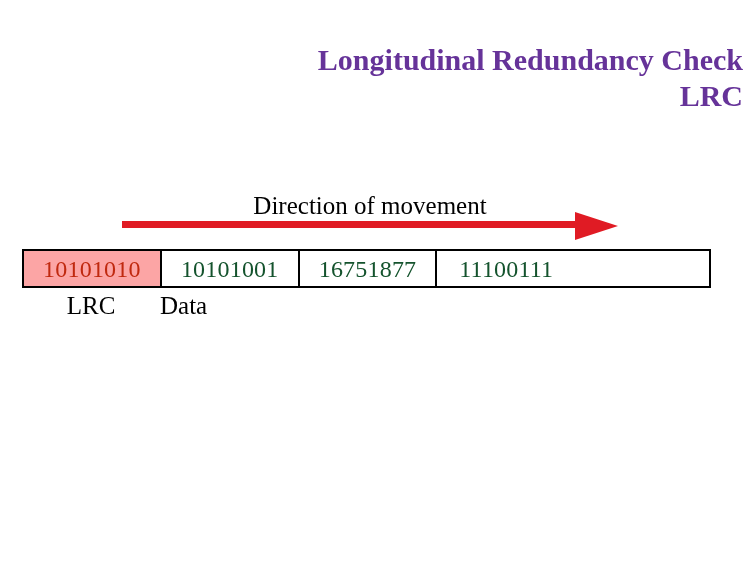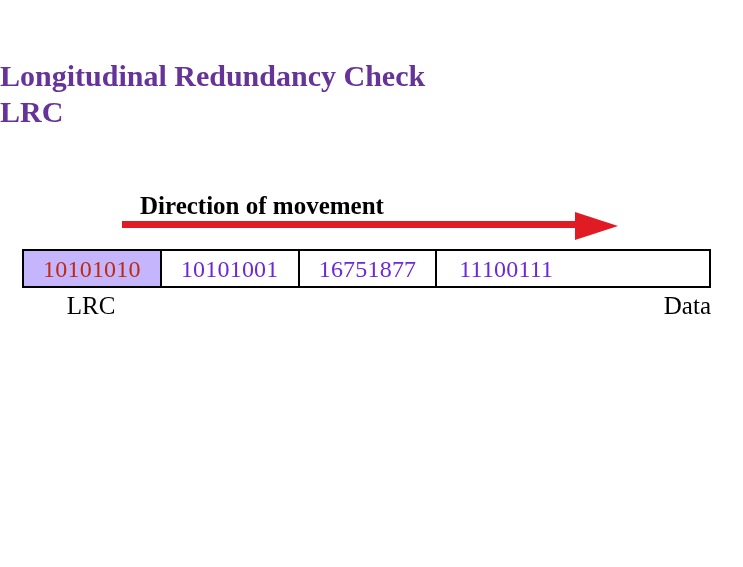--- a/index.html
+++ b/index.html
@@ -15,53 +15,52 @@
     font-family: "Liberation Serif", "DejaVu Serif", serif;
     color: #000000;
   }
 
   
   .slide-title {
     position: absolute;
     left: 0;
     top: 42px;
     width: 743px;
-    text-align: left;
+    text-align: right;
     font-family: "Liberation Serif", "DejaVu Serif", serif;
     font-weight: bold;
     font-size: 30px;
     line-height: 36px;
     color: #663399;
     letter-spacing: 0px;
-    margin-top: 16px;
   }
   .slide-title .title-line2 {
     display: block;
   }
 
   
   .diagram {
     position: absolute;
     left: 0;
     top: 0;
     width: 743px;
     height: 567px;
   }
 
   
   .direction-label {
     position: absolute;
     left: 140px;
     top: 192px;
     width: 460px;
+    text-align: center;
     font-size: 25px;
     line-height: 28px;
     color: #000000;
     white-space: nowrap;
-    font-weight: bold;
   }
 
   
   .arrow-wrap {
     position: absolute;
     left: 120px;
     top: 212px;
     width: 500px;
     height: 28px;
   }
@@ -98,29 +97,29 @@
   }
   .frame-cell {
     flex: 0 0 137.8px;
     box-sizing: border-box;
     border-right: 2px solid #000000;
     display: flex;
     align-items: center;
     justify-content: center;
     font-size: 24px;
     line-height: 26px;
-    color: #6d28d9;
+    color: #14532d;
     background: #ffffff;
     letter-spacing: 0.2px;
   }
   .frame-cell:last-child {
     border-right: none;
   }
   .frame-cell.lrc-cell {
-    background: #c4b5fd;
+    background: #fca5a5;
     color: #c0290f;
     text-align: right;
   }
 
   
   .caption {
     position: absolute;
     font-size: 25px;
     line-height: 28px;
     color: #000000;
@@ -129,21 +128,21 @@
   .caption-lrc {
     left: 22px;
     top: 292px;
     width: 138px;
     text-align: center;
   }
   .caption-data {
     left: 160px;
     top: 292px;
     width: 551px;
-    text-align: right;
+    text-align: left;
   }
 </style>
 </head>
 <body>
 
 <div class="slide-title">
   <span>Longitudinal Redundancy Check</span>
   <span class="title-line2">LRC</span>
 </div>
 

